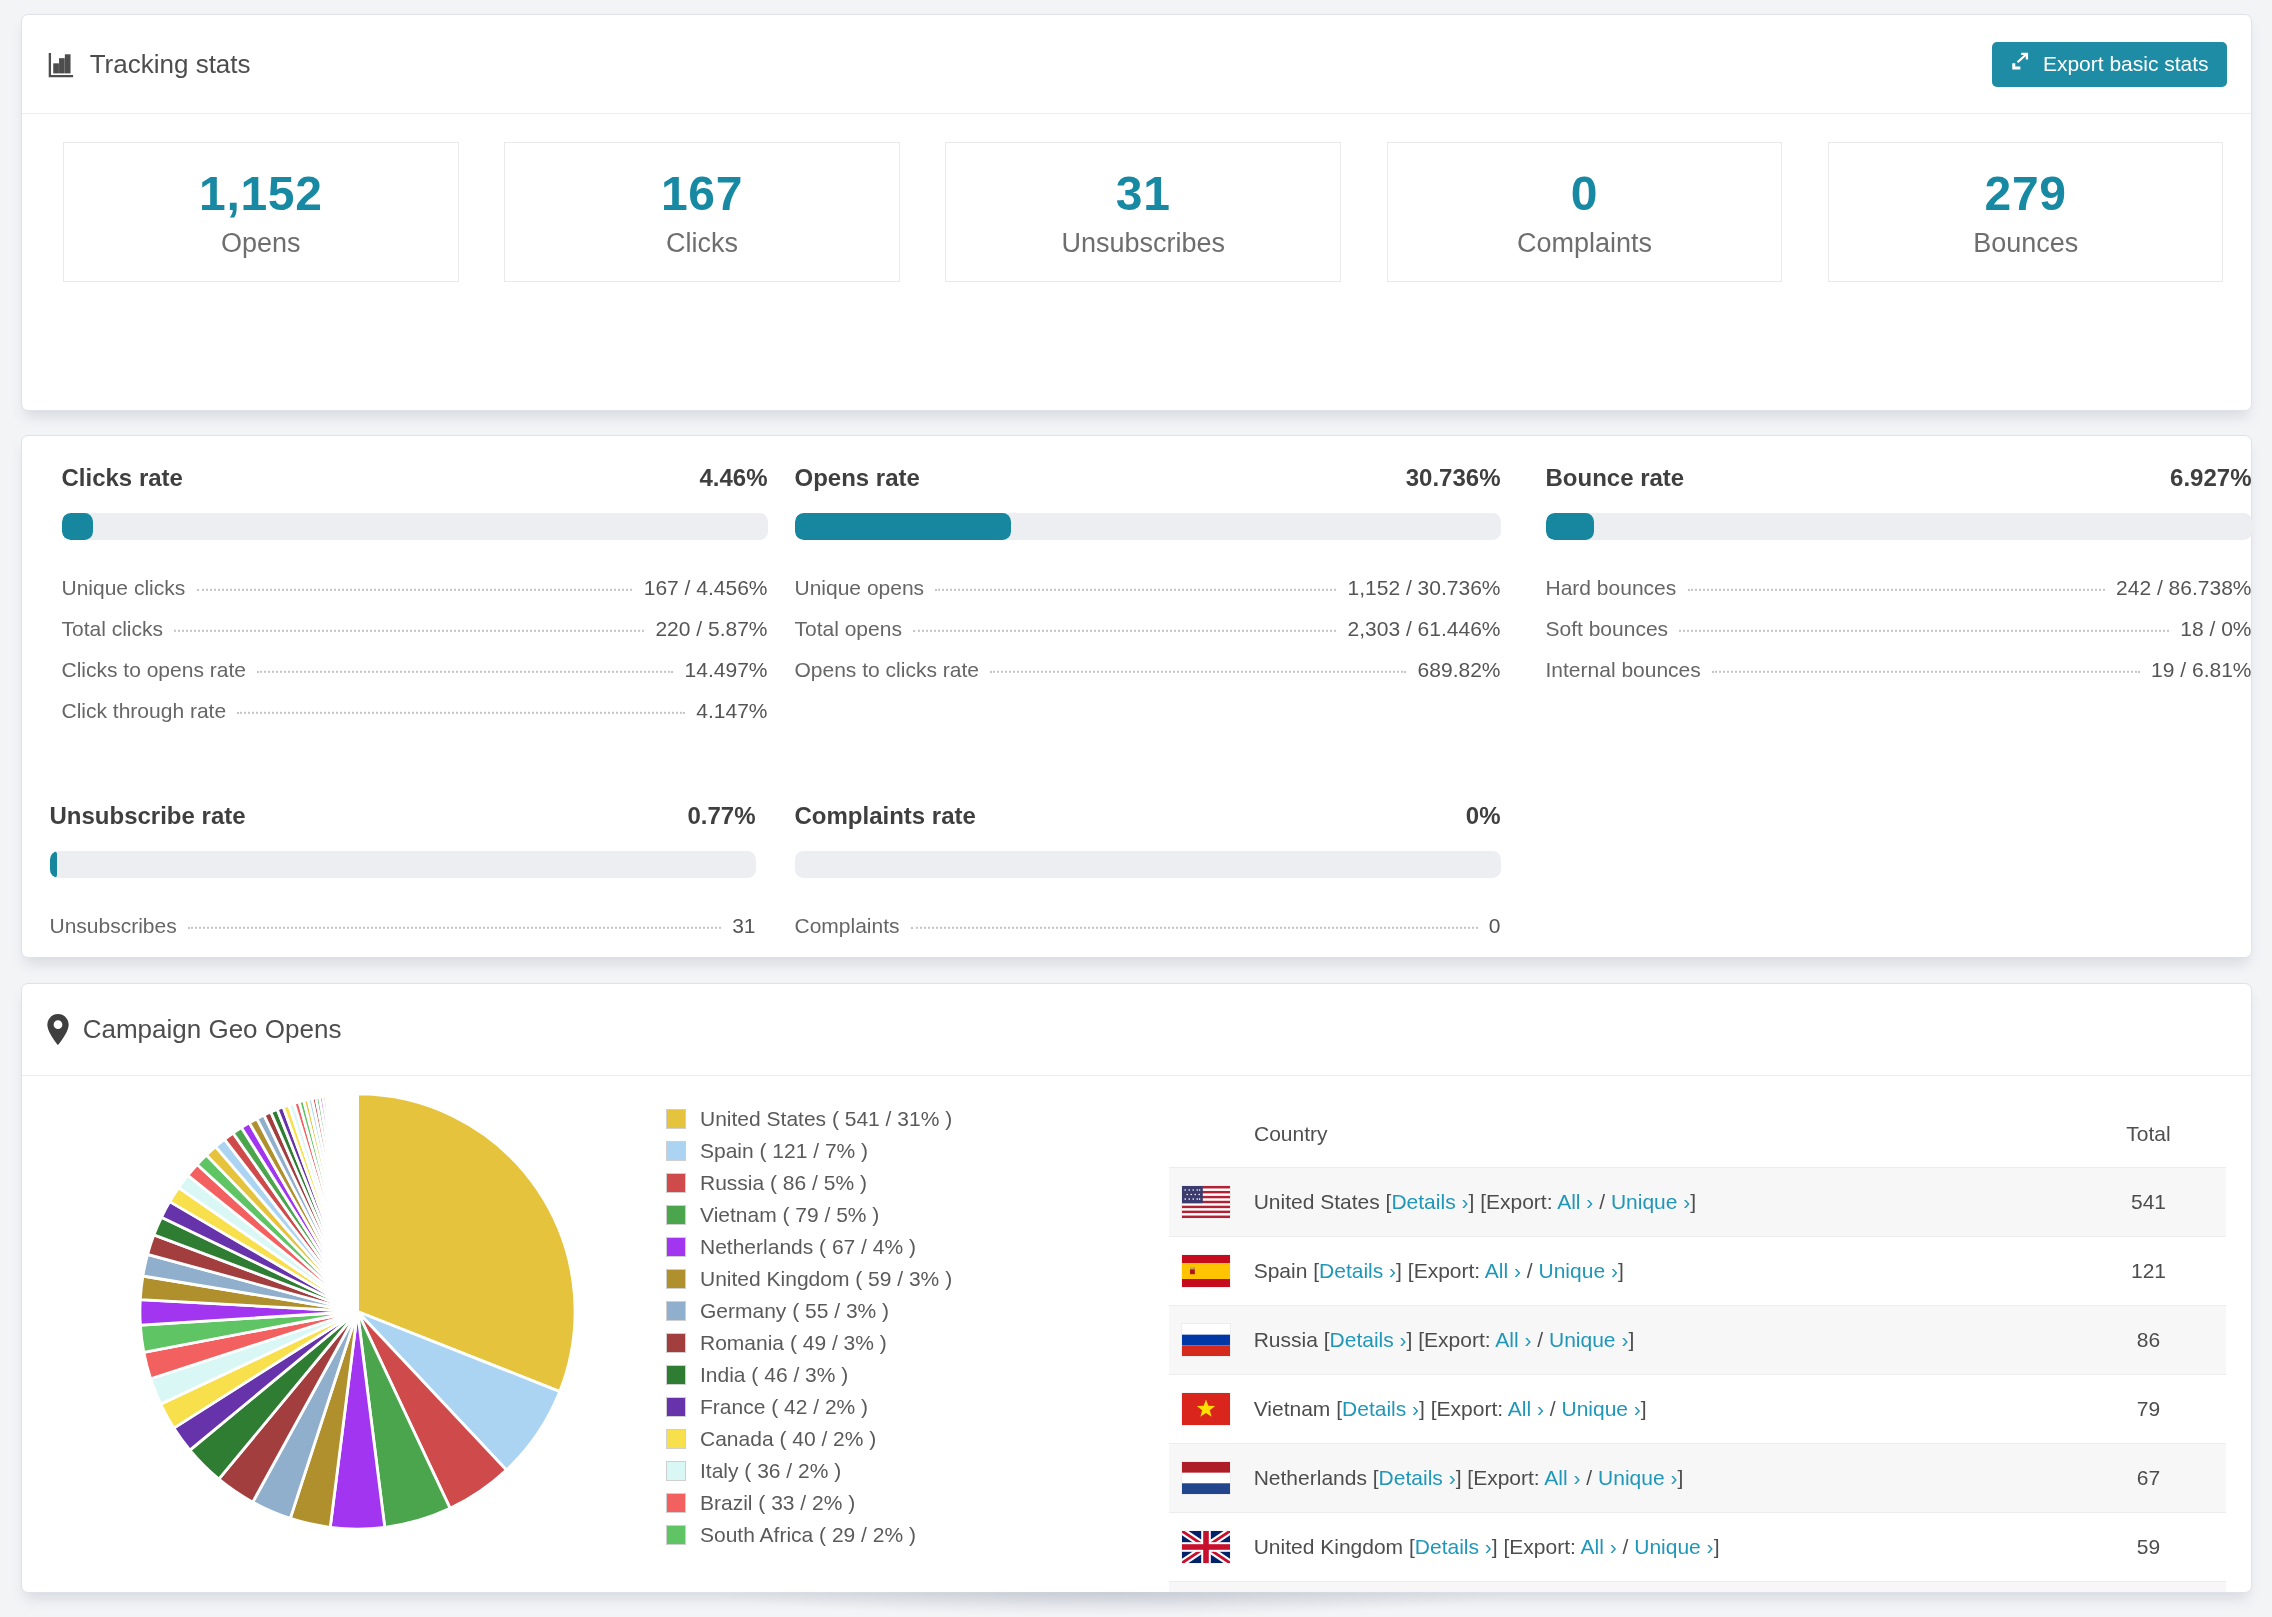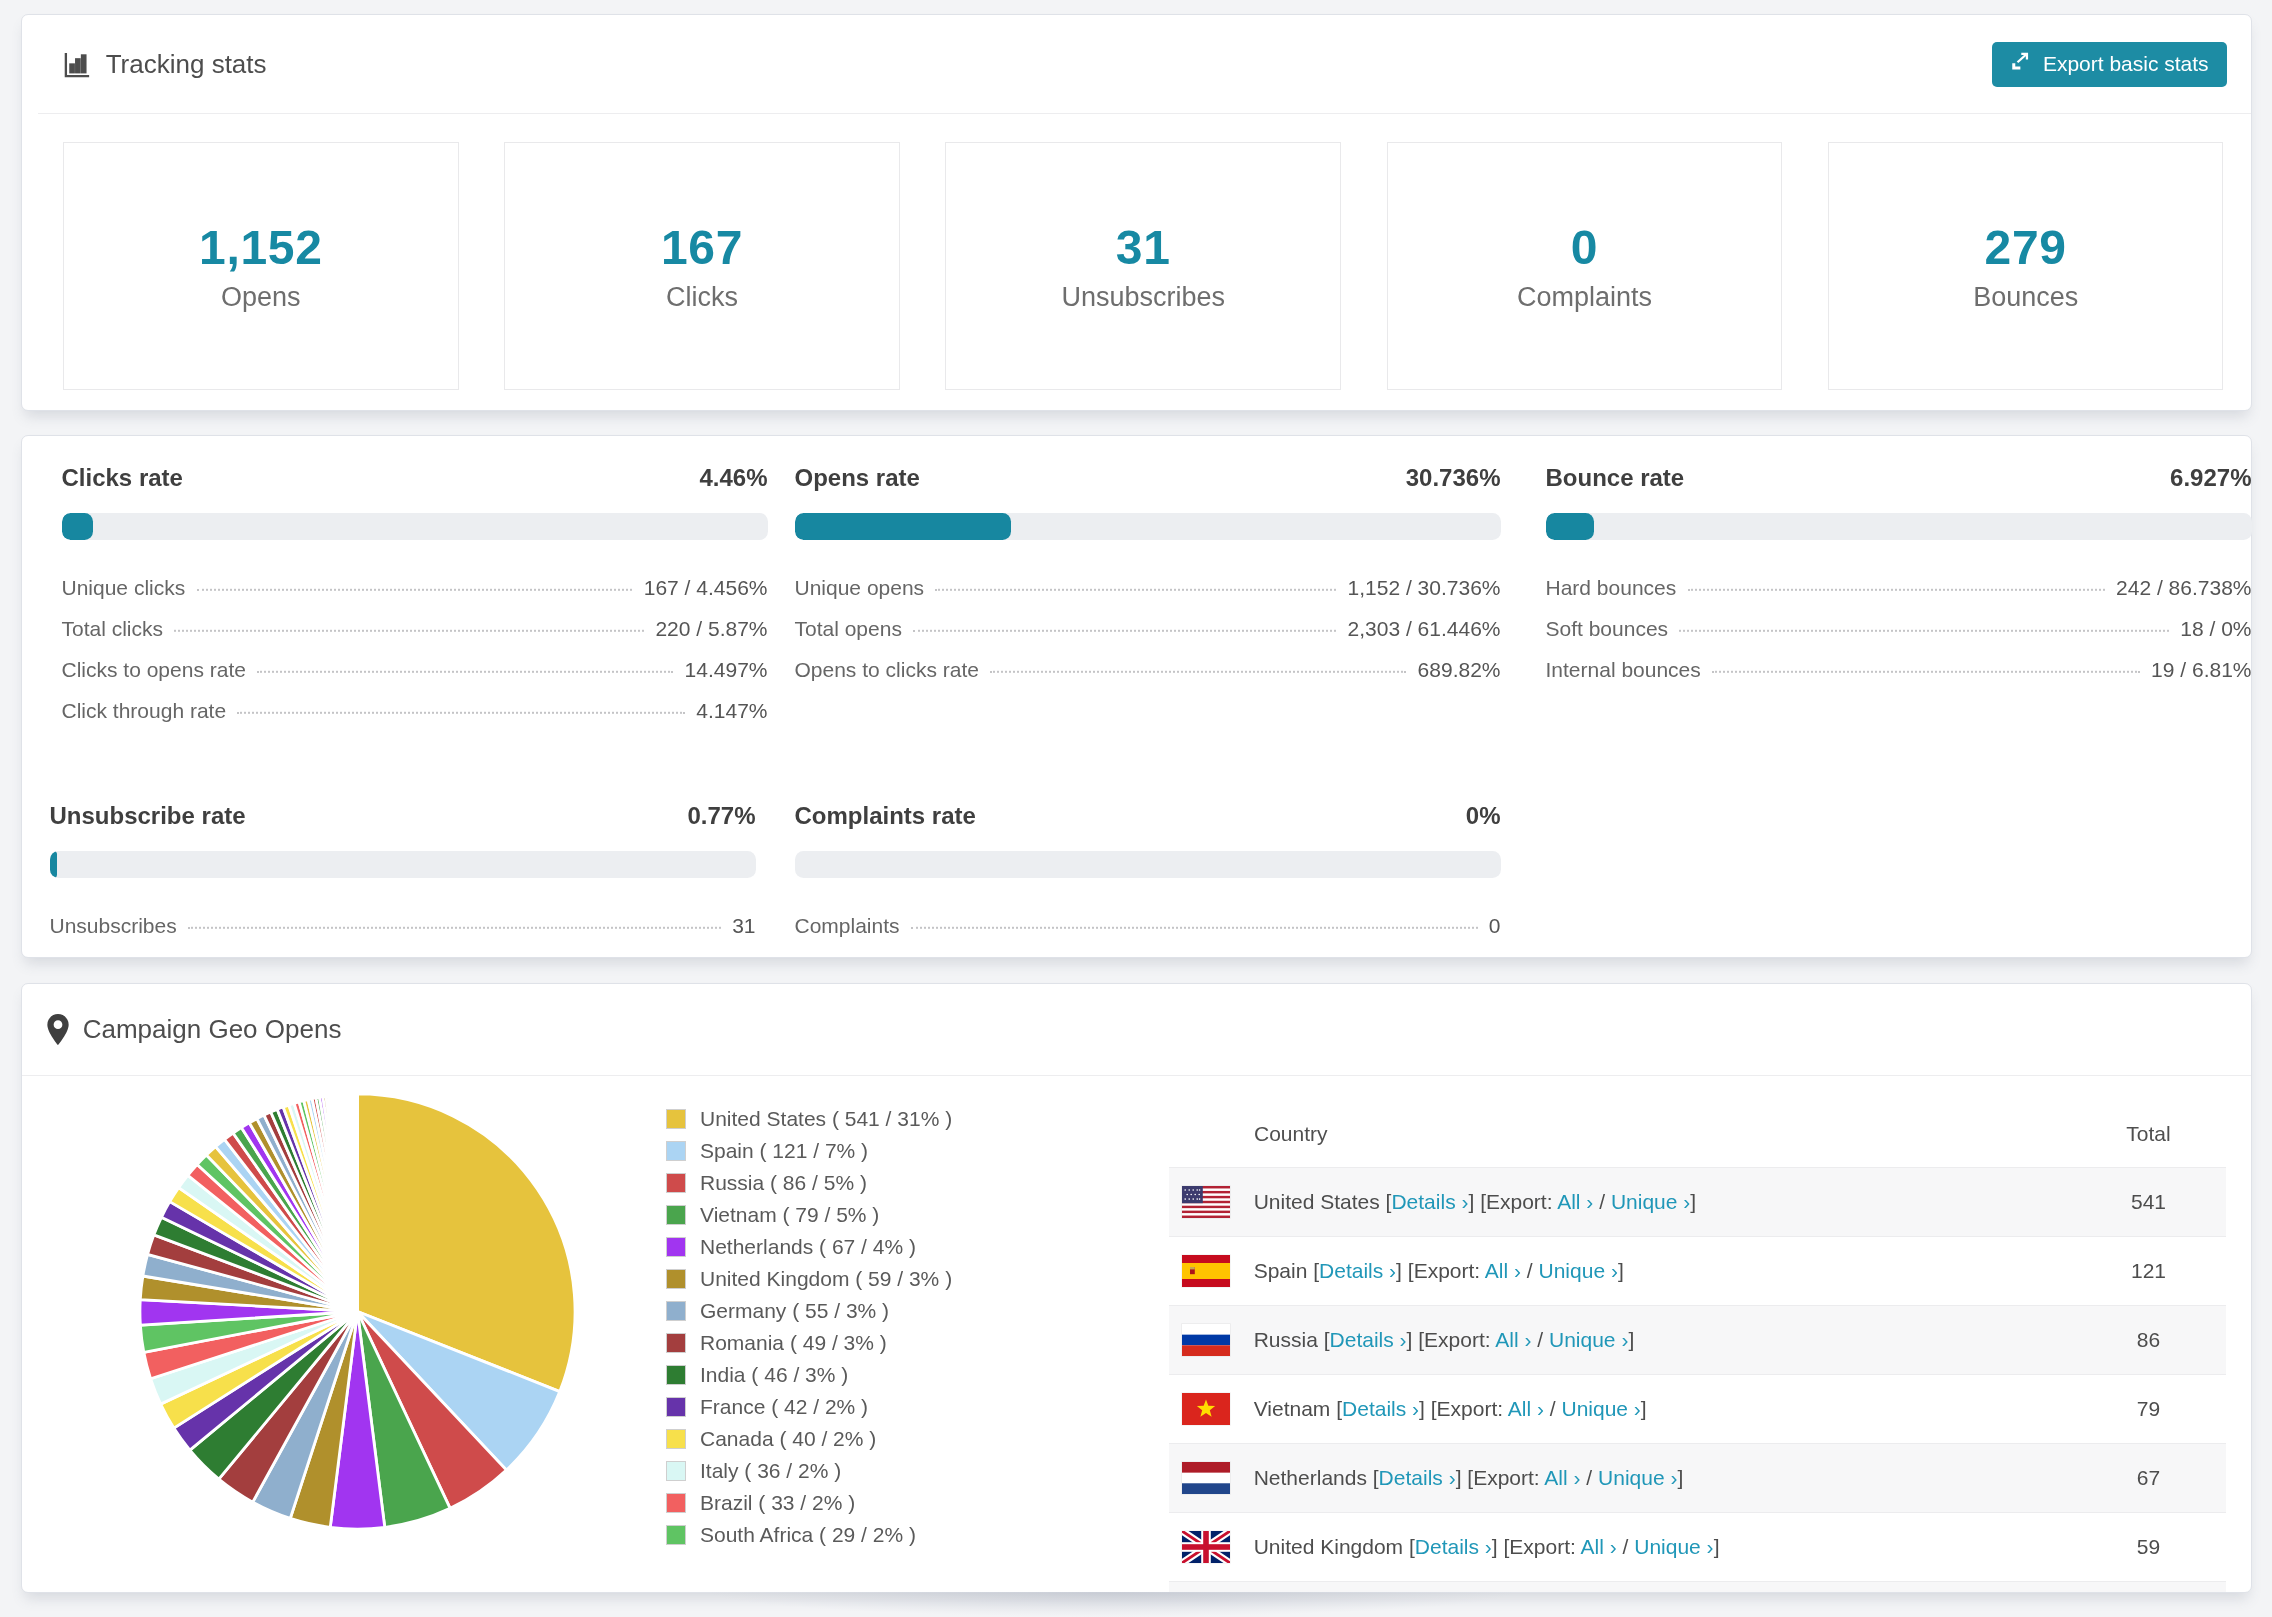--- a/index.html
+++ b/index.html
@@ -16,32 +16,31 @@
   }
   #card-top{top:14px;height:395px;}
   #card-rates{top:435px;height:521px;}
   #card-geo{top:983px;height:608px;overflow:hidden;text-align:center;}
 
   
   .card-header{
     position:absolute;top:0;left:0;right:0;height:99px;
     border-bottom:1.4px solid #ededef;display:flex;align-items:center;padding:0 24px;
     box-sizing:border-box;
-    margin-left:16px;
   }
   .card-title{font-size:26px;color:#4d4d4d;display:flex;align-items:center;gap:12.7px;}
   .card-title svg{display:block;}
   .btn-export{
     margin-left:auto;display:flex;align-items:center;gap:10px;
     background:#1d8ca4;color:#fff;border:none;border-radius:5px;
     height:45px;padding:0 18.4px;font-size:21px;cursor:pointer;
     font-family:inherit;
   }
   .stats-row{
-    position:absolute;left:41px;right:27.5px;top:127px;height:248px;display:flex;gap:47px;
+    position:absolute;left:41px;right:27.5px;top:127px;height:140px;display:flex;gap:47px;
   }
   .stat-box{
     flex:1;border:1.4px solid #e9e9eb;margin-left:-1.4px;
     display:flex;flex-direction:column;align-items:center;justify-content:center;
     background:#fff;
   }
   .stat-box:first-child{margin-left:0;}
   .stat-value{font-size:48px;font-weight:700;color:#1789a3;letter-spacing:0.7px;}
   .stat-label{font-size:27px;color:#6e6e6e;margin-top:7px;}
 

